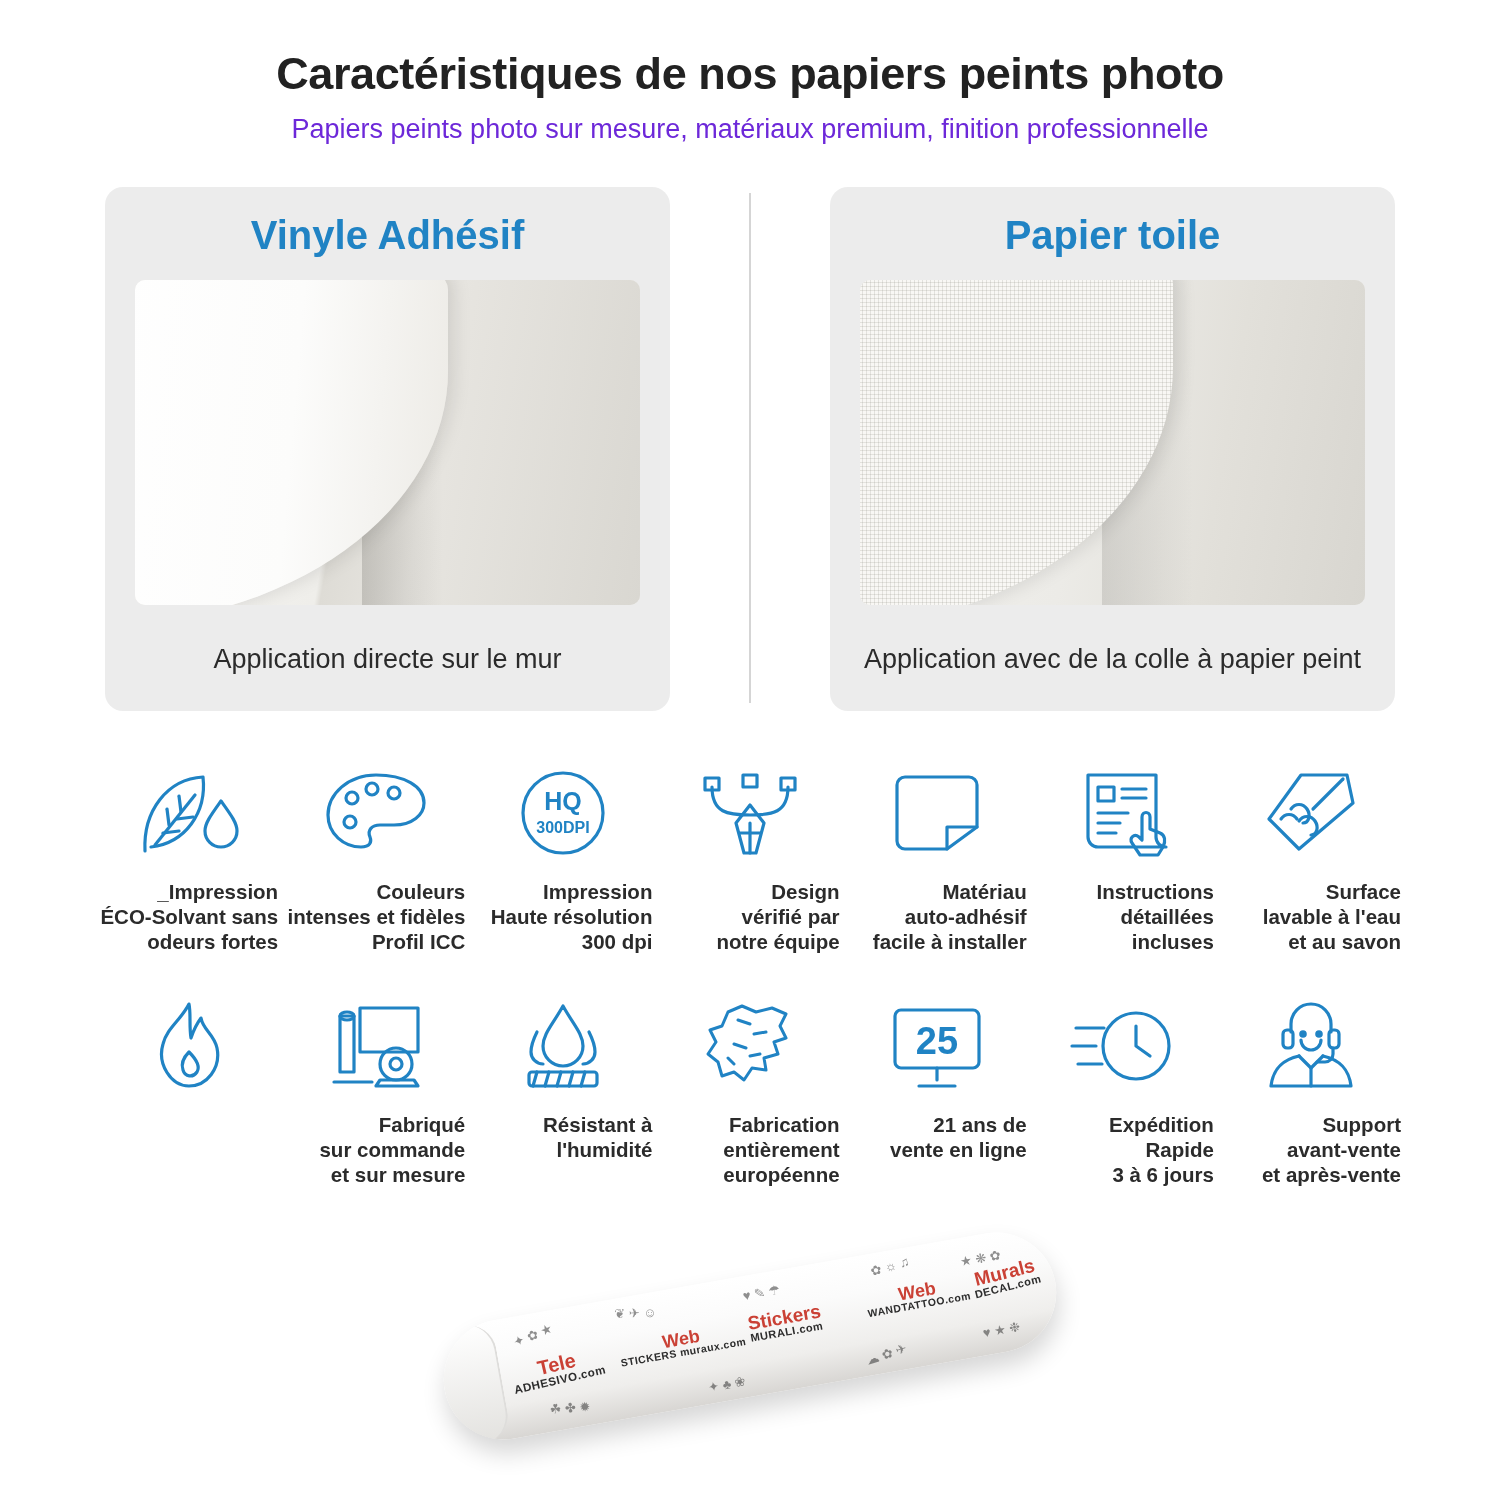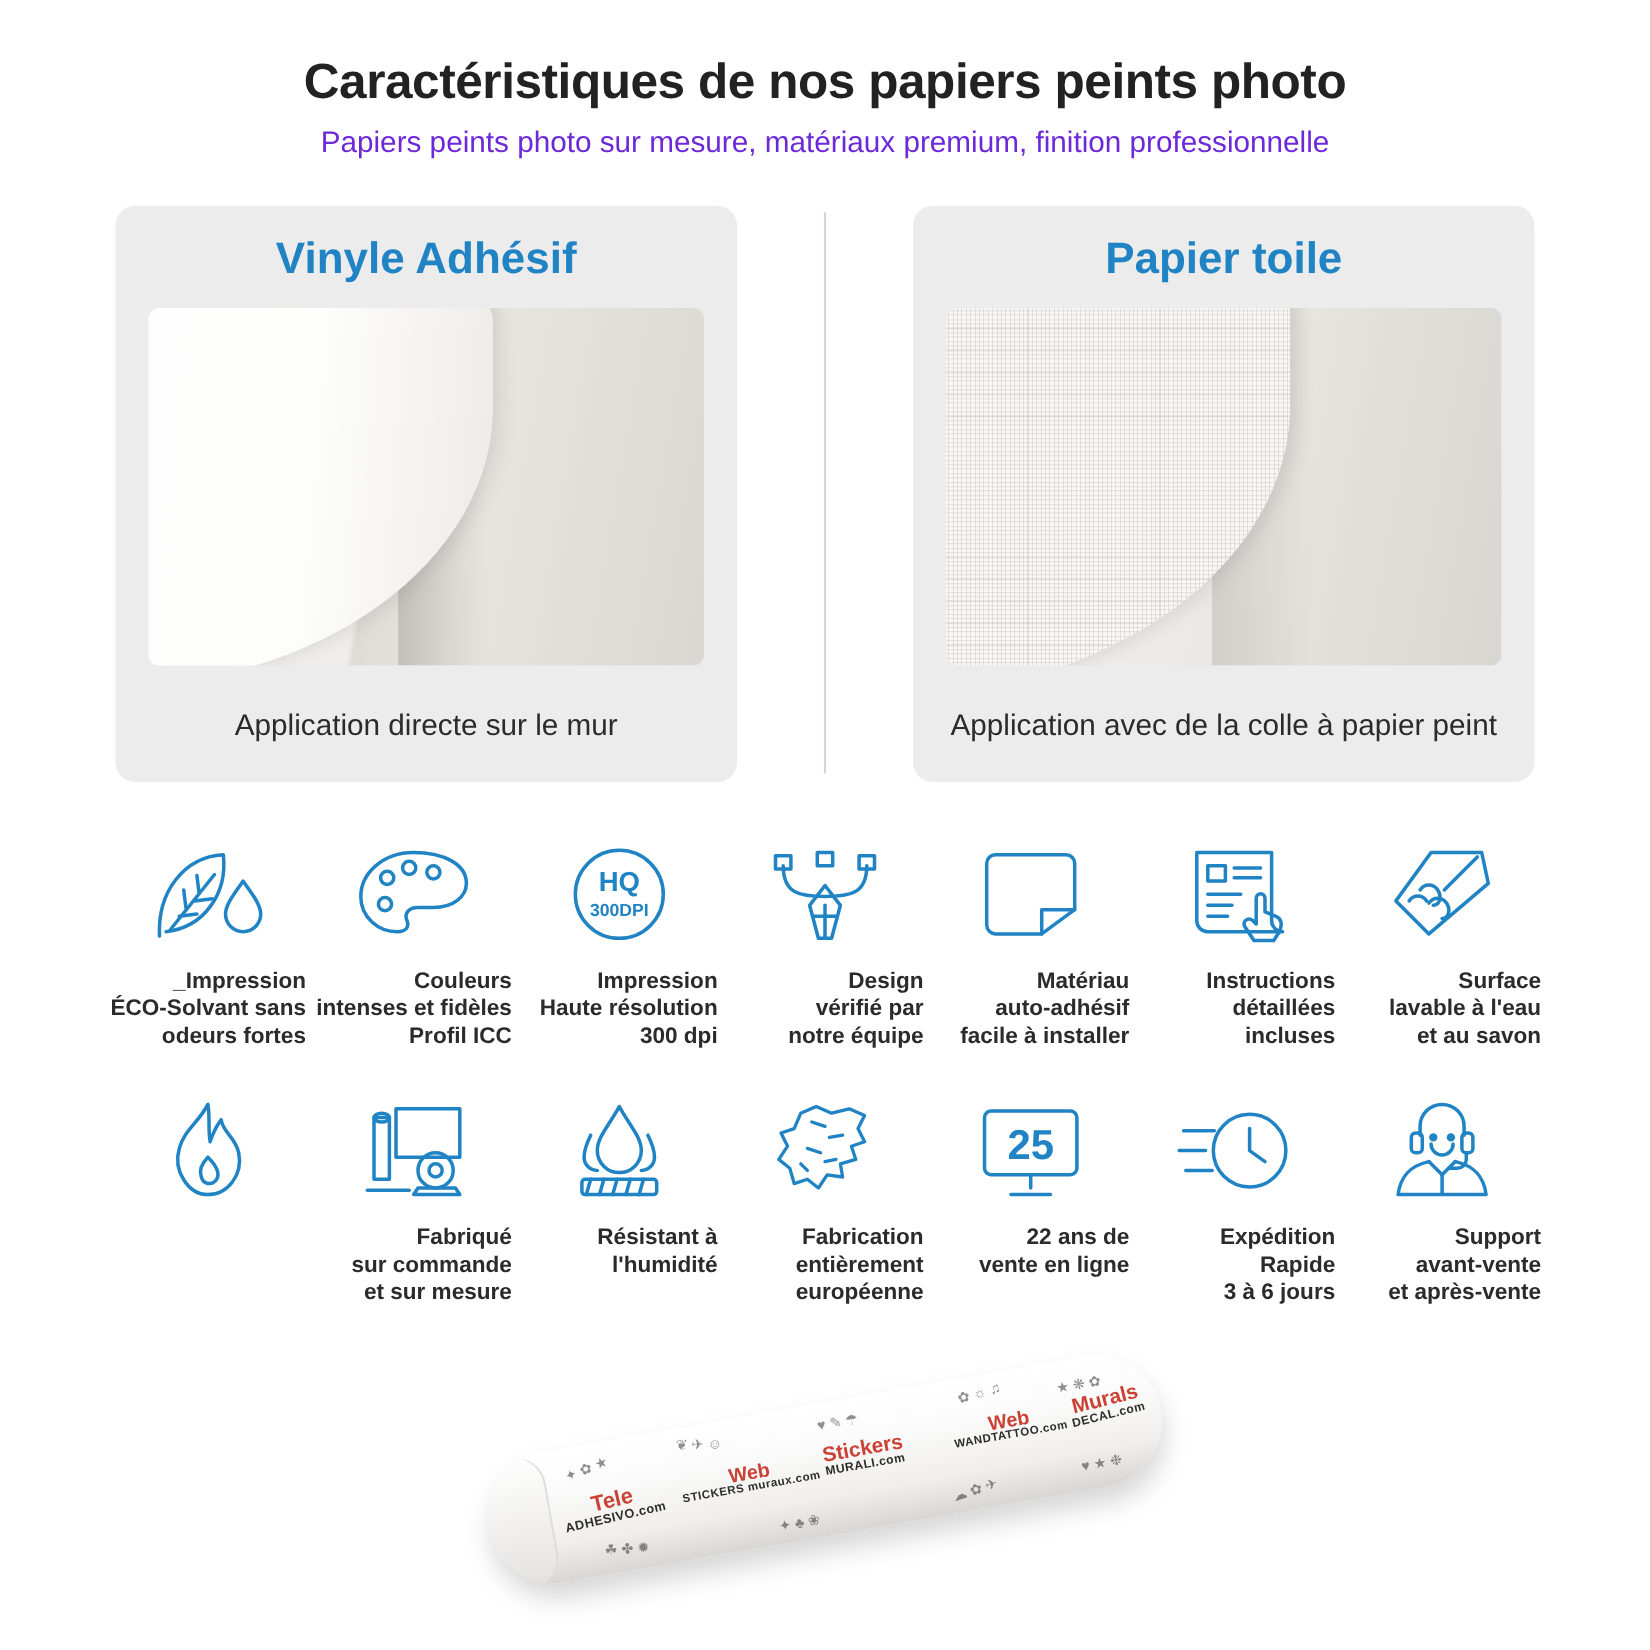--- a/index.html
+++ b/index.html
@@ -383,21 +383,21 @@
     </div>
 
     <div class="feature">
       <div class="glyph">
         <svg width="112" height="96" viewBox="0 0 112 96" fill="none" stroke="#2083c4" stroke-width="3.2" stroke-linecap="round" stroke-linejoin="round">
           <rect x="14" y="12" width="84" height="58" rx="6"></rect>
           <path d="M56 70 V82 M38 88 H74"></path>
           <text x="56" y="56" text-anchor="middle" font-family="Liberation Sans, sans-serif" font-size="38" font-weight="bold" fill="#2083c4" stroke="none">25</text>
         </svg>
       </div>
-      <div class="label">22 ans de
+      <div class="label">21 ans de
 vente en ligne</div>
     </div>
 
     <div class="feature">
       <div class="glyph">
         <svg width="112" height="96" viewBox="0 0 112 96" fill="none" stroke="#2083c4" stroke-width="3.2" stroke-linecap="round" stroke-linejoin="round">
           <circle cx="68" cy="48" r="33"></circle>
           <path d="M68 28 V48 L82 58"></path>
           <path d="M8 30 H36 M4 48 H28 M10 66 H34"></path>
         </svg>

